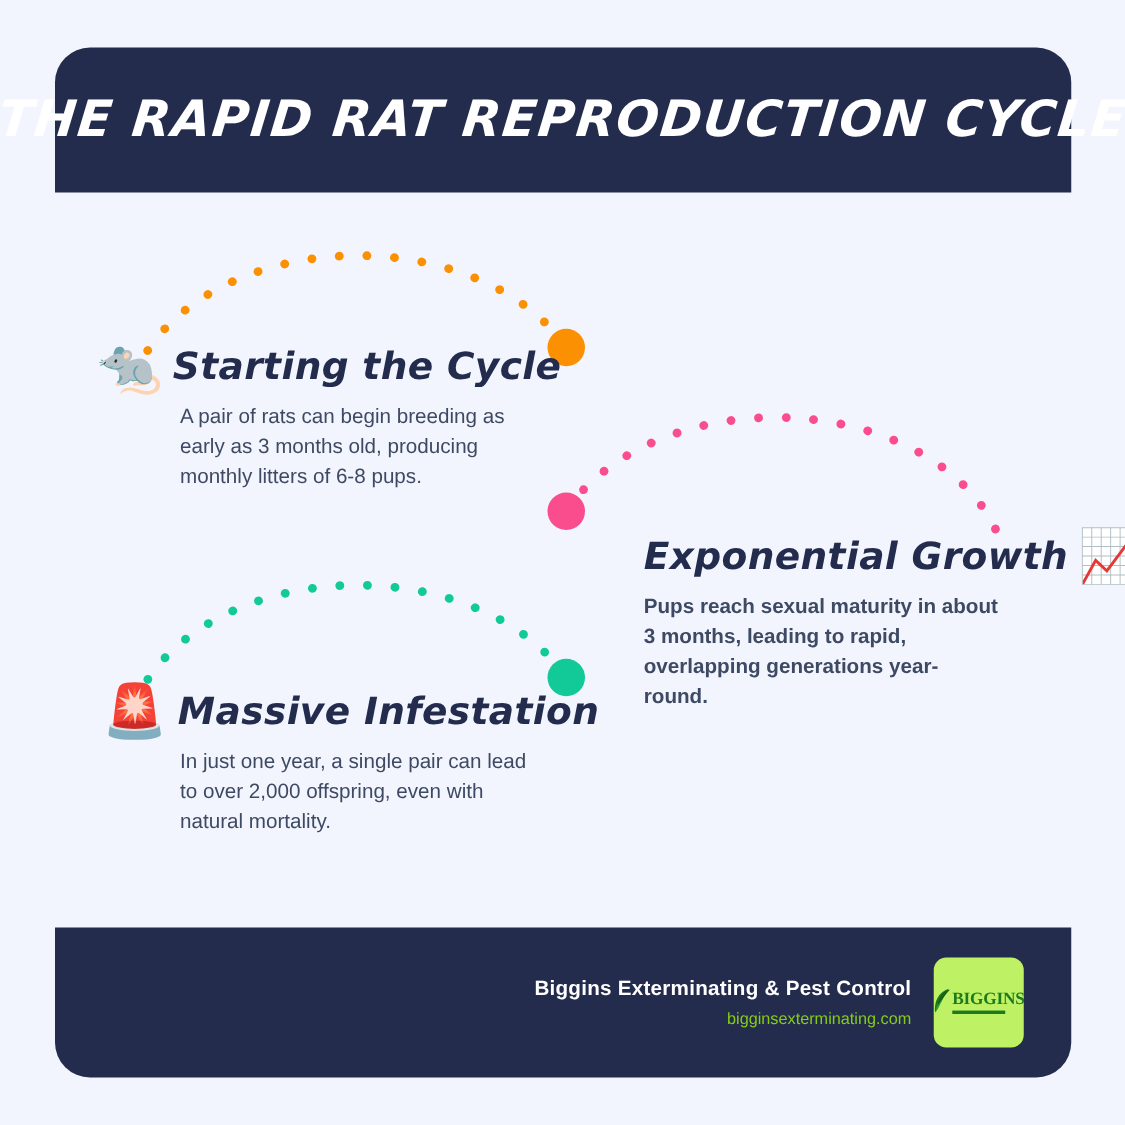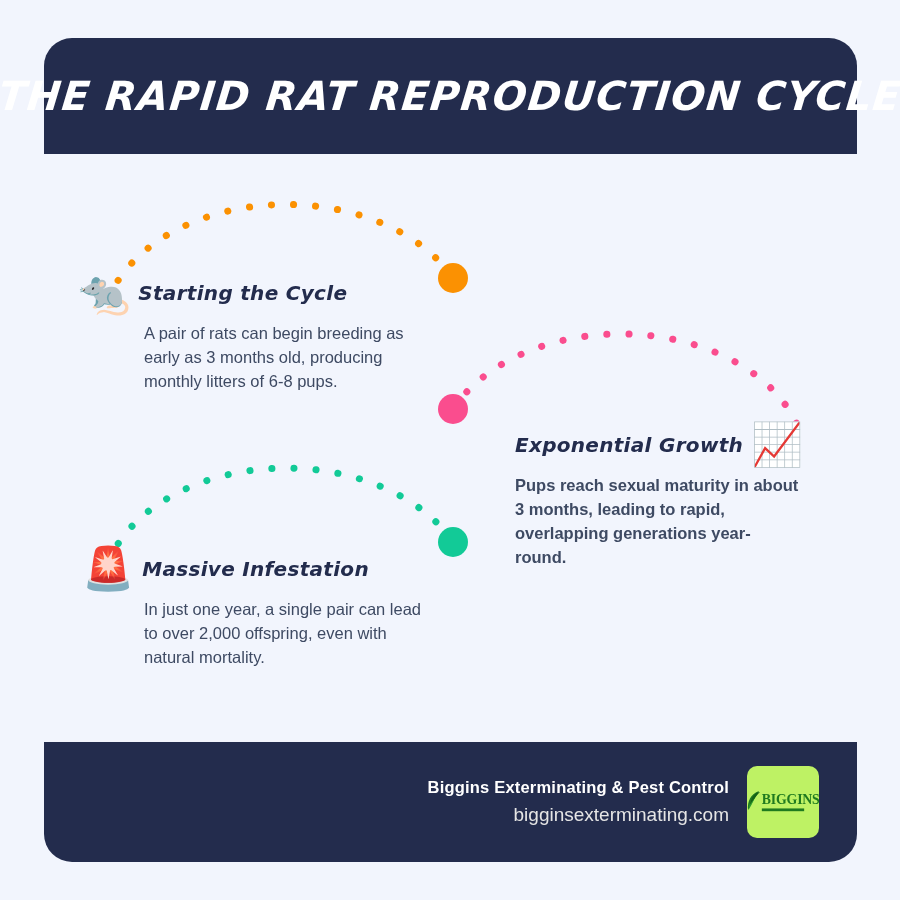--- a/index.html
+++ b/index.html
@@ -76,21 +76,21 @@
     gap: 8px;
   }
   .step-emoji {
     font-size: 42px;
     line-height: 1;
     font-family: "DejaVu Sans", sans-serif;
   }
   .step-title {
     color: #232c4d;
     font-family: "DejaVu Sans", sans-serif;
-    font-size: 20px;
+    font-size: 30px;
     font-weight: 700;
     font-style: italic;
     letter-spacing: 0.3px;
     white-space: nowrap;
   }
   .step-body {
     color: #3e4a63;
     font-size: 16.5px;
     line-height: 1.45;
     font-family: "Liberation Sans", sans-serif;
@@ -130,22 +130,22 @@
     margin-right: 18px;
   }
   .footer-company {
     color: #ffffff;
     font-size: 16.5px;
     font-weight: 700;
     letter-spacing: 0.2px;
     line-height: 1.6;
   }
   .footer-site {
-    color: #e5e5e5;
-    font-size: 19px;
+    color: #84cc16;
+    font-size: 13px;
     font-weight: 400;
     line-height: 1.6;
   }
   .footer-logo {
     width: 72px;
     height: 72px;
     background: #bef264;
     border-radius: 10px;
     display: flex;
     align-items: center;

